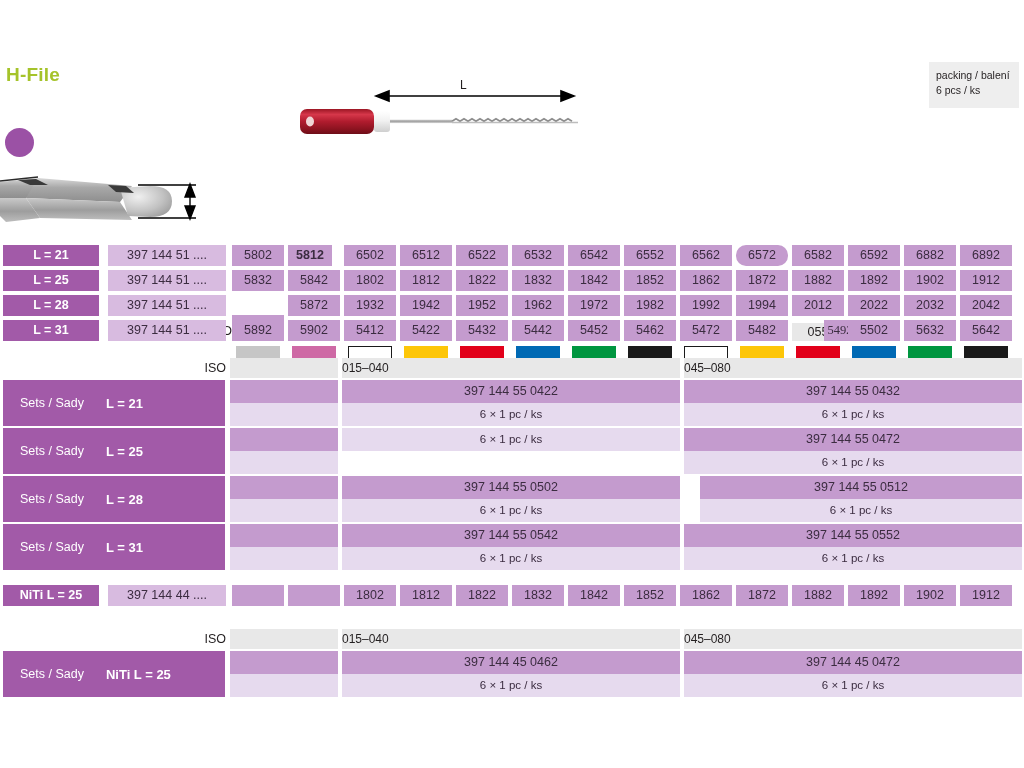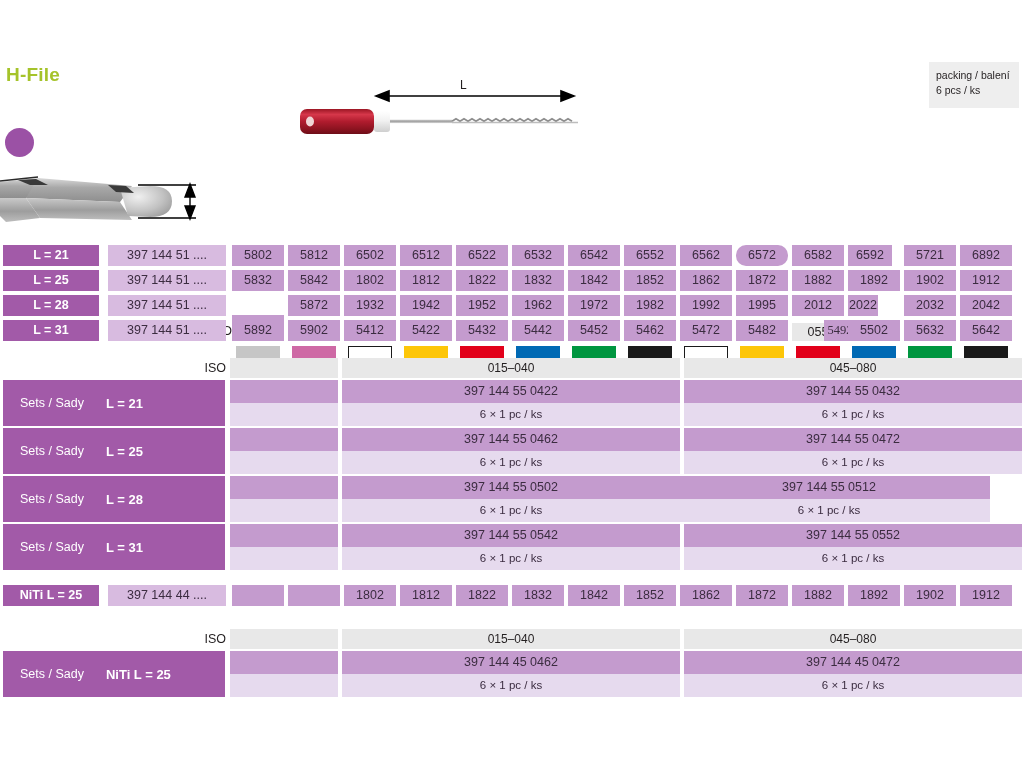--- a/index.html
+++ b/index.html
@@ -75,21 +75,21 @@
 
   
   .sets { position: absolute; width: 1024px; }
   .sets .hdr { position: relative; height: 20px; margin-bottom: 2px; }
   .sets .hdr .iso-word {
     position: absolute; left: 196px; top: 0; width: 30px; height: 20px;
     line-height: 20px; text-align: right; font-size: 12.5px; color: #231f20;
   }
   .sets .hdr .hcell {
     position: absolute; top: 0; height: 20px; line-height: 20px;
-    text-align: center; background: #e8e8e8; font-size: 12px; color: #231f20;
+    text-align: left; background: #e8e8e8; font-size: 12px; color: #231f20;
   }
   .setrow { position: relative; height: 46px; margin-bottom: 2px; }
   .setrow .tag {
     position: absolute; left: 3px; top: 0; width: 222px; height: 46px;
     background: #a25aa8; color: #ffffff;
     display: flex; align-items: center; gap: 22px;
     padding-left: 17px; font-size: 12.5px;
   }
   .setrow .tag .b { font-weight: bold; font-size: 13px; }
   .setrow .spacer { position: absolute; top: 0; height: 46px; }
@@ -287,32 +287,32 @@
           <i style="background: rgb(26, 26, 26);"></i>
         </div>
       </div>
   </div>
 
   <div class="main-table" id="main-table">
       <div class="row">
         <div class="cell lenlabel" style="left: 3px; width: 96px;">L = 21</div>
         <div class="cell artno" style="left: 108px; width: 118px;">397 144 51 ....</div>
         <div class="cell" style="left: 232px; width: 52px;">5802</div>
-        <div class="cell" style="left: 288px; width: 52px;">5812</div>
+        <div class="cell" style="left: 288px; width: 44px; font-weight: bold;">5812</div>
         <div class="cell" style="left: 344px; width: 52px;">6502</div>
         <div class="cell" style="left: 400px; width: 52px;">6512</div>
         <div class="cell" style="left: 456px; width: 52px;">6522</div>
         <div class="cell" style="left: 512px; width: 52px;">6532</div>
         <div class="cell" style="left: 568px; width: 52px;">6542</div>
         <div class="cell" style="left: 624px; width: 52px;">6552</div>
         <div class="cell" style="left: 680px; width: 52px;">6562</div>
         <div class="cell" style="left: 736px; width: 52px; border-radius: 10px;">6572</div>
         <div class="cell" style="left: 792px; width: 52px;">6582</div>
-        <div class="cell" style="left: 848px; width: 44px;">6592</div>
-        <div class="cell" style="left: 904px; width: 52px;">5721</div>
+        <div class="cell" style="left: 848px; width: 52px;">6592</div>
+        <div class="cell" style="left: 904px; width: 52px;">6882</div>
         <div class="cell" style="left: 960px; width: 52px;">6892</div>
       </div>
       <div class="row">
         <div class="cell lenlabel" style="left: 3px; width: 96px;">L = 25</div>
         <div class="cell artno" style="left: 108px; width: 118px;">397 144 51 ....</div>
         <div class="cell" style="left: 232px; width: 52px;">5832</div>
         <div class="cell" style="left: 288px; width: 52px;">5842</div>
         <div class="cell" style="left: 344px; width: 52px;">1802</div>
         <div class="cell" style="left: 400px; width: 52px;">1812</div>
         <div class="cell" style="left: 456px; width: 52px;">1822</div>
@@ -331,23 +331,23 @@
         <div class="cell artno" style="left: 108px; width: 118px;">397 144 51 ....</div>
         <div class="cell" style="left: 232px; width: 52px; margin-top: 20px;">5862</div>
         <div class="cell" style="left: 288px; width: 52px;">5872</div>
         <div class="cell" style="left: 344px; width: 52px;">1932</div>
         <div class="cell" style="left: 400px; width: 52px;">1942</div>
         <div class="cell" style="left: 456px; width: 52px;">1952</div>
         <div class="cell" style="left: 512px; width: 52px;">1962</div>
         <div class="cell" style="left: 568px; width: 52px;">1972</div>
         <div class="cell" style="left: 624px; width: 52px;">1982</div>
         <div class="cell" style="left: 680px; width: 52px;">1992</div>
-        <div class="cell" style="left: 736px; width: 52px;">1995</div>
+        <div class="cell" style="left: 736px; width: 52px;">1994</div>
         <div class="cell" style="left: 792px; width: 52px;">2012</div>
-        <div class="cell" style="left: 848px; width: 30px;">2022</div>
+        <div class="cell" style="left: 848px; width: 52px;">2022</div>
         <div class="cell" style="left: 904px; width: 52px;">2032</div>
         <div class="cell" style="left: 960px; width: 52px;">2042</div>
       </div>
       <div class="row">
         <div class="cell lenlabel" style="left: 3px; width: 96px;">L = 31</div>
         <div class="cell artno" style="left: 108px; width: 118px;">397 144 51 ....</div>
         <div class="cell" style="left: 232px; width: 52px;">5892</div>
         <div class="cell" style="left: 288px; width: 52px;">5902</div>
         <div class="cell" style="left: 344px; width: 52px; text-align: center;">5412</div>
         <div class="cell" style="left: 400px; width: 52px;">5422</div>
@@ -392,42 +392,41 @@
       <div class="setrow">
         <div class="tag">
           <span>Sets / Sady</span>
           <span class="b">L = 25</span>
         </div>
         <div class="spacer" style="left: 230px; width: 108px;">
           <div class="up"></div>
           <div class="lo"></div>
         </div>
         <div class="grp" style="left: 342px; width: 338px;">
-          <div class="up">397 144 55 0462</div>
           <div class="lo">6 × 1 pc / ks</div>
         </div>
         <div class="grp" style="left: 684px; width: 338px;">
           <div class="up">397 144 55 0472</div>
           <div class="lo">6 × 1 pc / ks</div>
         </div>
       </div>
       <div class="setrow">
         <div class="tag">
           <span>Sets / Sady</span>
           <span class="b">L = 28</span>
         </div>
         <div class="spacer" style="left: 230px; width: 108px;">
           <div class="up"></div>
           <div class="lo"></div>
         </div>
         <div class="grp" style="left: 342px; width: 338px;">
           <div class="up">397 144 55 0502</div>
           <div class="lo">6 × 1 pc / ks</div>
         </div>
-        <div class="grp" style="left: 652px; width: 338px; padding-left: 16px;">
+        <div class="grp" style="left: 684px; width: 338px; padding-left: 16px;">
           <div class="up">397 144 55 0512</div>
           <div class="lo">6 × 1 pc / ks</div>
         </div>
       </div>
       <div class="setrow">
         <div class="tag">
           <span>Sets / Sady</span>
           <span class="b">L = 31</span>
         </div>
         <div class="spacer" style="left: 230px; width: 108px;">

